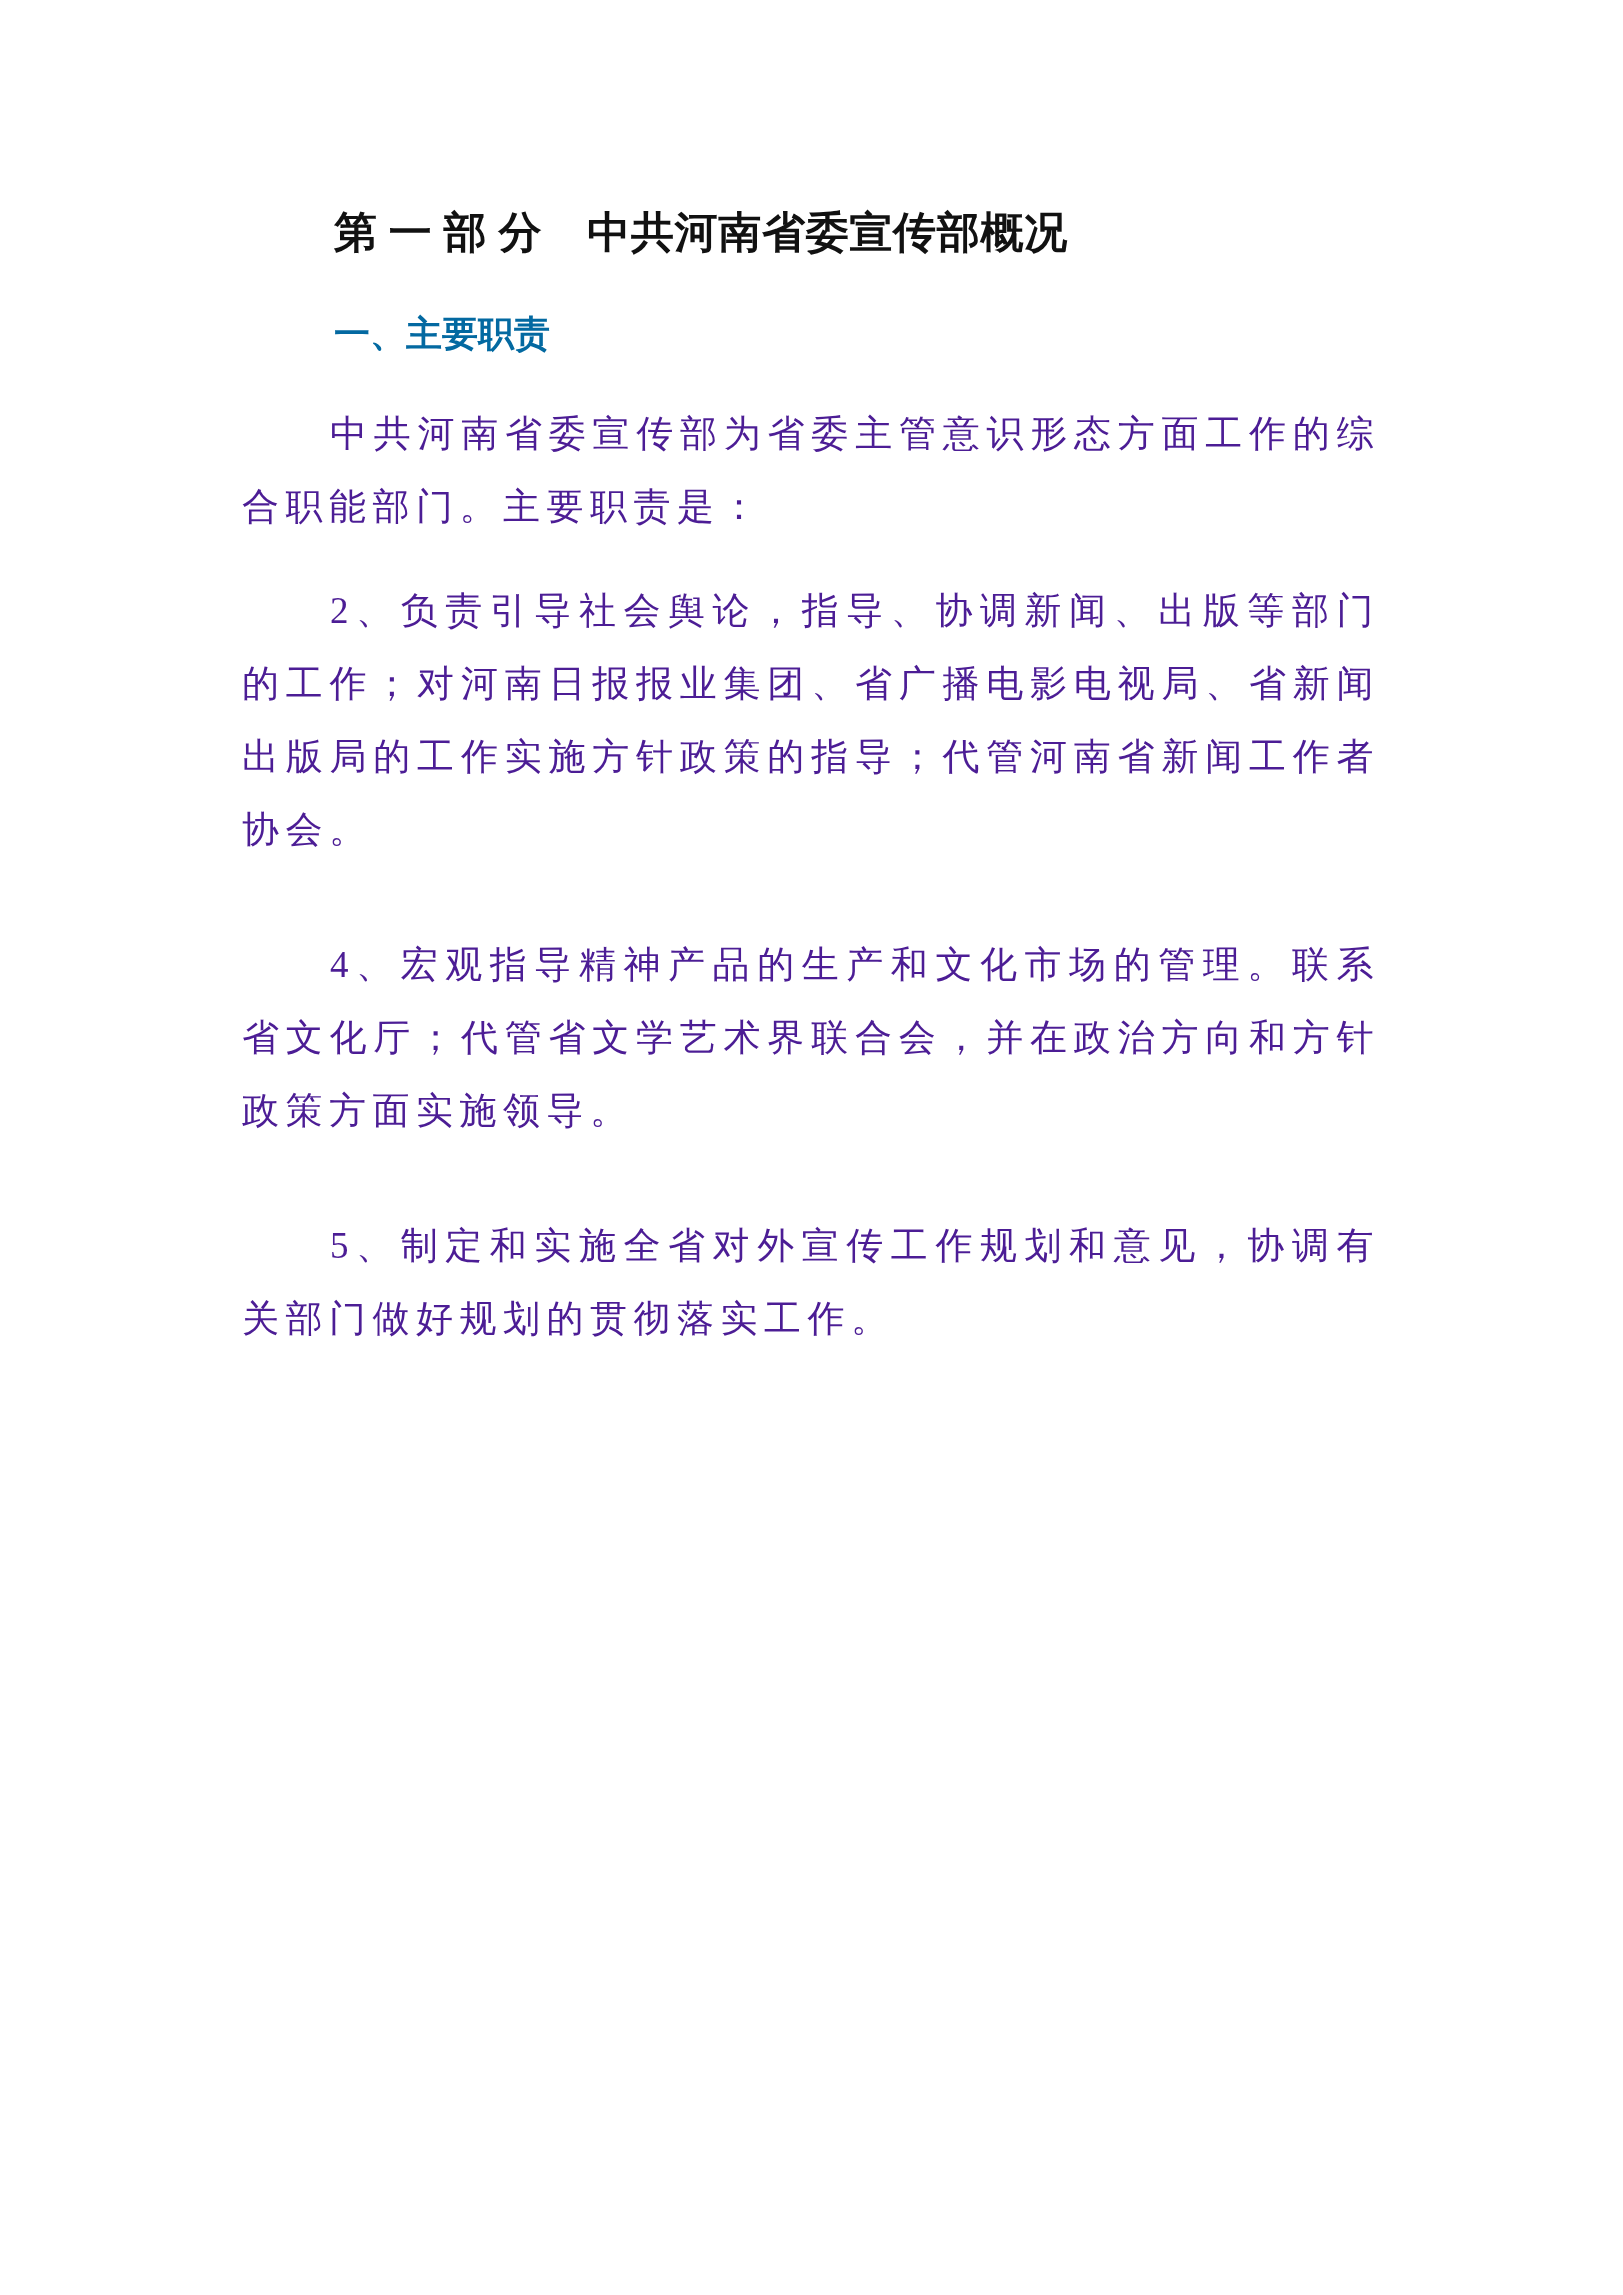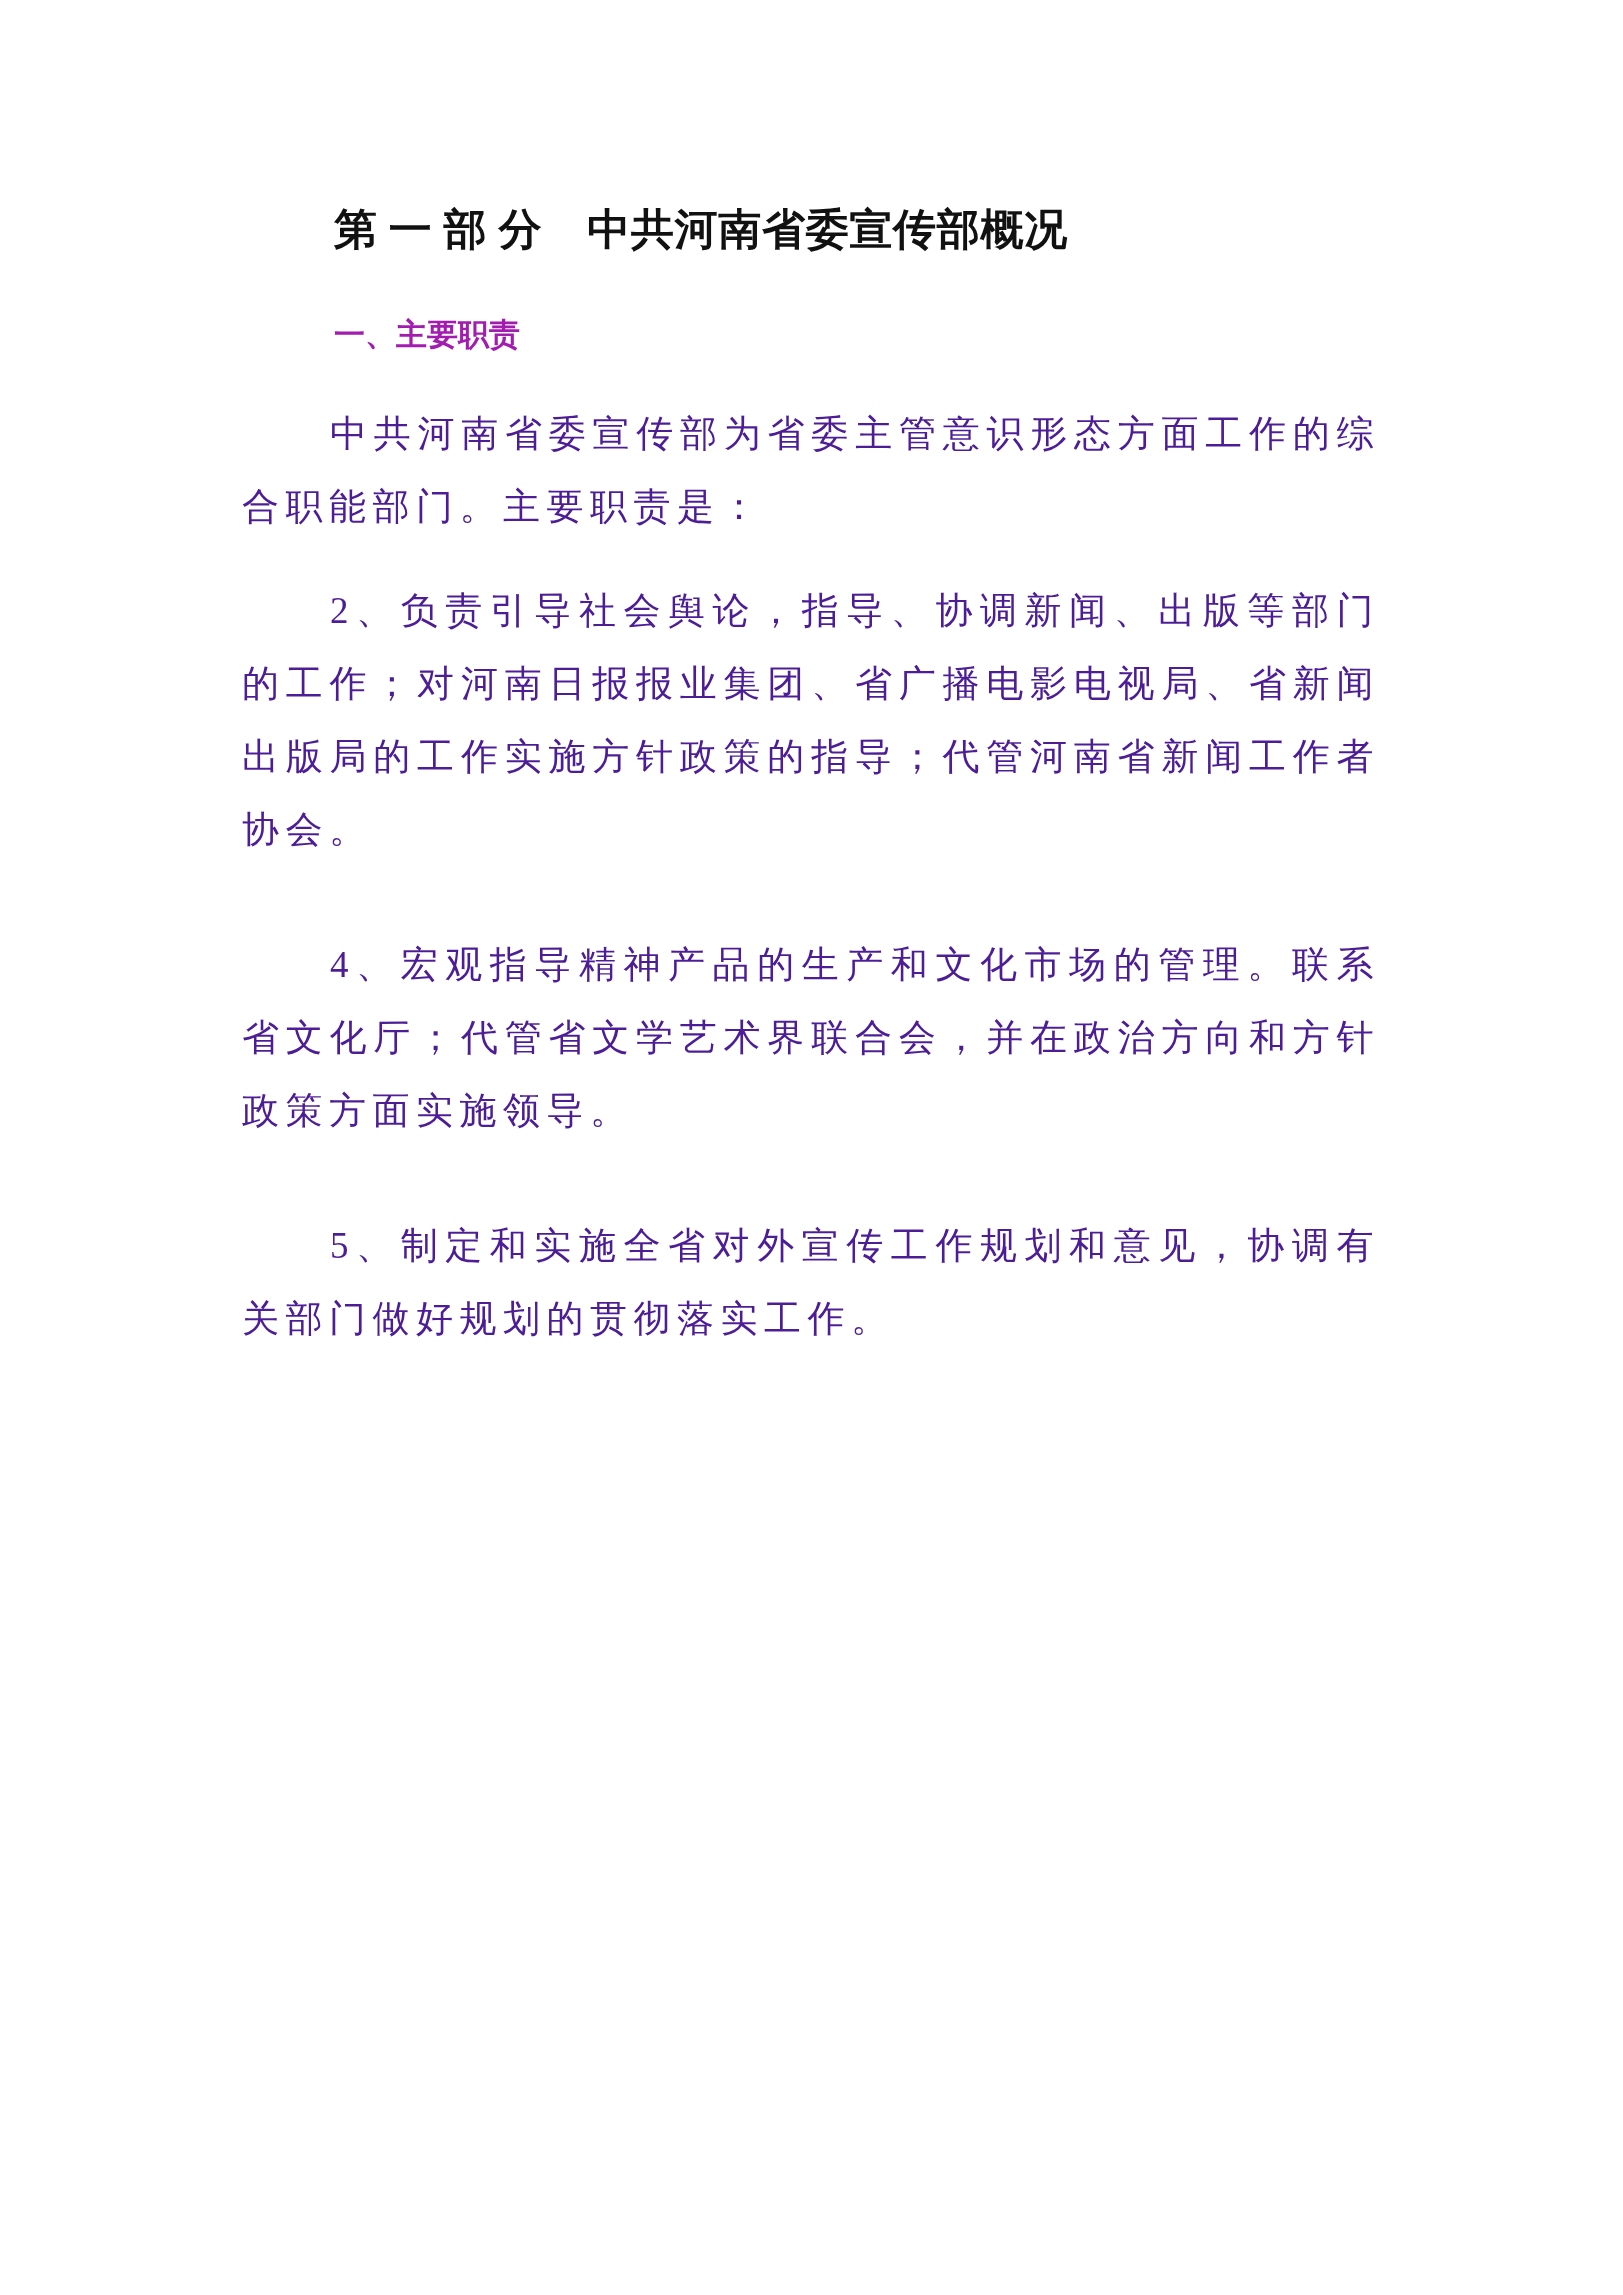--- a/index.html
+++ b/index.html
@@ -12,43 +12,43 @@
     width: 1623px;
     height: 2295px;
     background: #ffffff;
     box-sizing: border-box;
     padding: 196px 243px 0 242px;
     overflow: hidden;
   }
   .doc-title {
     margin: 0;
     padding: 0;
-    font-family: Liberation Mono, monospace;
+    font-family: Liberation Serif, serif;
     font-weight: bold;
     font-size: 43px;
     line-height: 73px;
     color: #111111;
     text-indent: 92px;
     white-space: nowrap;
   }
   .title-p1 {
     letter-spacing: 11.8px;
     margin-right: 34px;
   }
   .title-p2 {
     letter-spacing: 0.7px;
   }
   .section-heading {
     margin: 29.4px 0 26px 0;
     padding: 0;
-    font-family: Liberation Sans, sans-serif;
+    font-family: Liberation Serif, serif;
     font-weight: bold;
-    font-size: 31px;
+    font-size: 36px;
     line-height: 73px;
-    color: #a21caf;
+    color: #0369a1;
     text-indent: 92px;
   }
   .body-paragraph {
     margin: 0 0 62px 0;
     padding: 0;
     font-family: "Liberation Serif", serif;
     font-size: 37px;
     line-height: 73px;
     letter-spacing: 6.5px;
     color: #4c1d95;

